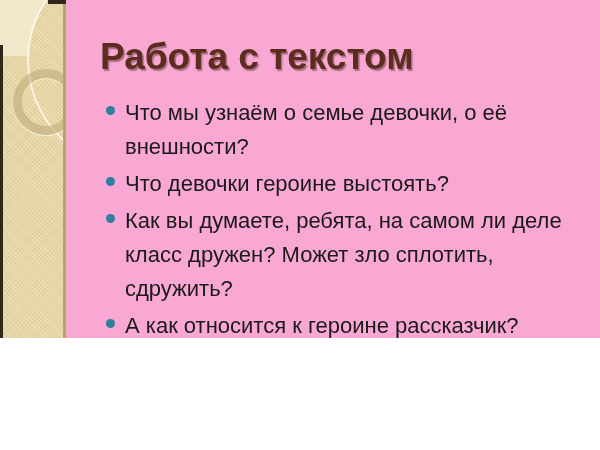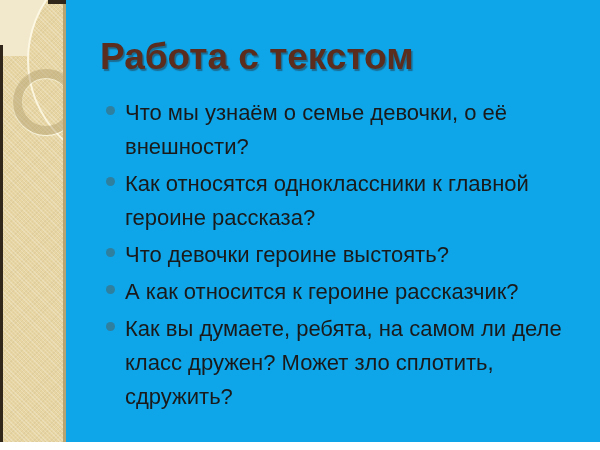--- a/index.html
+++ b/index.html
@@ -1,20 +1,20 @@
 <!DOCTYPE html>
 <html><head>
 <meta charset="utf-8">
 <style>
   html, body { margin: 0; padding: 0; background: #ffffff; }
   .slide {
     position: relative;
     width: 600px;
-    height: 442px;
-    background: #0ea5e9;
+    height: 338px;
+    background: #f9a8d4;
     overflow: hidden;
     font-family: "Liberation Sans", sans-serif;
   }
   
   .sidebar {
     position: absolute;
     left: 0; top: 0;
     width: 63px; height: 446px;
     background-color: #e7d6a4;
     background-image:
@@ -110,19 +110,18 @@
     <div class="ring"></div>
   </div>
   <div class="left-edge"></div>
   <div class="bottom-edge"></div>
   <div class="top-notch"></div>
 
   <h1 class="title">Работа с текстом</h1>
 
   <ul class="bullets">
       <li>Что мы узнаём о семье девочки, о её внешности?</li>
-      <li>Как относятся одноклассники к главной героине рассказа?</li>
       <li>Что девочки героине выстоять?</li>
+      <li>Как вы думаете, ребята, на самом ли деле класс дружен? Может зло сплотить, сдружить?</li>
       <li>А как относится к героине рассказчик?</li>
-      <li>Как вы думаете, ребята, на самом ли деле класс дружен? Может зло сплотить, сдружить?</li>
     </ul>
 
 </div>
 
 </body></html>

